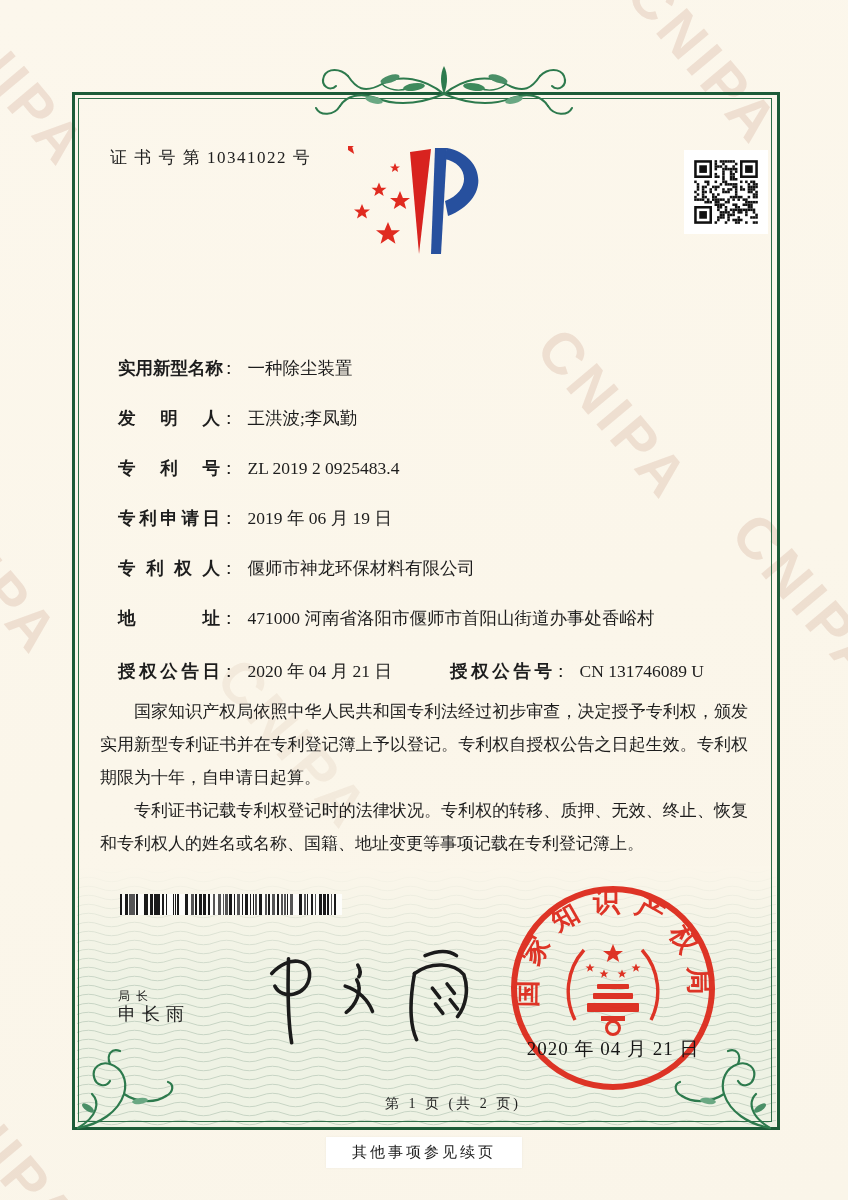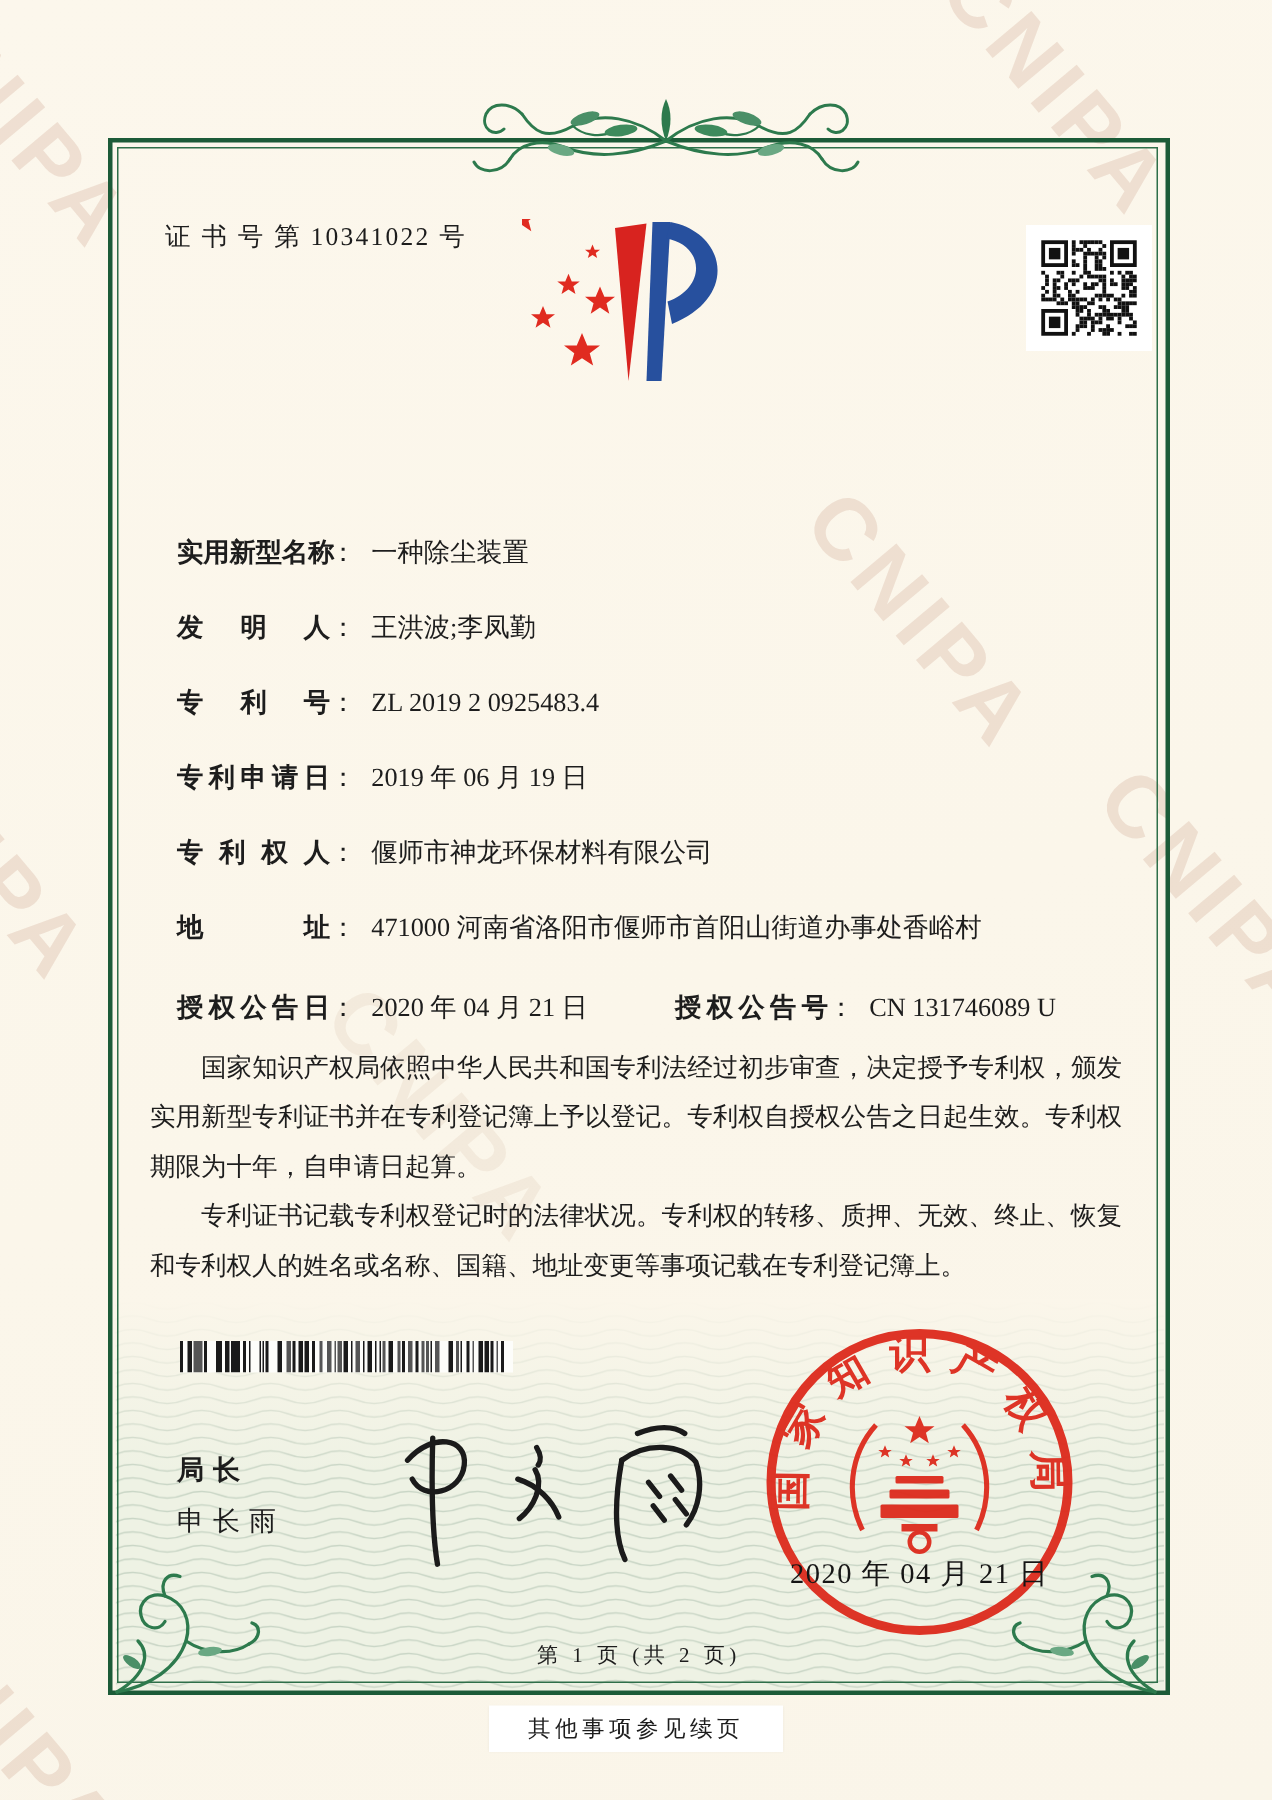--- a/index.html
+++ b/index.html
@@ -27,28 +27,28 @@
          font-weight:600;letter-spacing:9px;color:#141414;z-index:3;}
   .fields{position:absolute;left:118px;top:343px;z-index:3;}
   .frow{height:50px;line-height:50px;font-size:17.5px;white-space:nowrap;}
   .flabel{display:inline-block;width:102px;text-align:justify;text-align-last:justify;vertical-align:top;font-weight:bold;}
   .fcolon{margin-right:10px;}
   .grant-row{position:absolute;left:118px;top:646px;height:50px;line-height:50px;font-size:17.5px;z-index:3;white-space:nowrap;}
   .grant-no{position:absolute;left:332px;top:0;}
   .paras{position:absolute;left:100px;top:695px;width:648px;z-index:3;}
   .paras p{margin:0;text-indent:2em;font-size:17px;line-height:33px;text-align:justify;}
   .barcode{position:absolute;left:120px;top:894px;z-index:3;}
-  .director-title{position:absolute;left:118px;top:968px;font-size:18px;letter-spacing:6px;z-index:4;font-weight:bold;}
+  .director-title{position:absolute;left:118px;top:988px;font-size:12px;letter-spacing:6px;z-index:4;}
   .director-name{position:absolute;left:118px;top:1002px;font-size:18px;letter-spacing:6px;z-index:4;}
   .signature{position:absolute;left:255px;top:942px;z-index:4;}
   .seal{position:absolute;left:502px;top:878px;z-index:3;opacity:.95;}
   .seal-date{position:absolute;left:505px;top:1036px;width:216px;text-align:center;font-size:19px;
              font-weight:500;letter-spacing:1px;color:#151515;z-index:5;}
   .page-indicator{position:absolute;left:72px;top:1095px;width:708px;text-align:center;font-size:14px;
-                  letter-spacing:3px;z-index:4;}
+                  letter-spacing:3px;z-index:4;padding-left:27px;}
   .continuation{position:absolute;left:50%;transform:translateX(-50%);top:1137px;background:#ffffff;
                 padding:6px 26px;font-size:15px;letter-spacing:3px;z-index:3;box-shadow:0 0 2px rgba(0,0,0,.06);}
 </style>
 </head>
 <body>
 
 <div class="page">
 
   <span class="wm" style="left:-28px;top:-18px;">CNIPA</span>
   <span class="wm" style="left:665px;top:-40px;">CNIPA</span>

